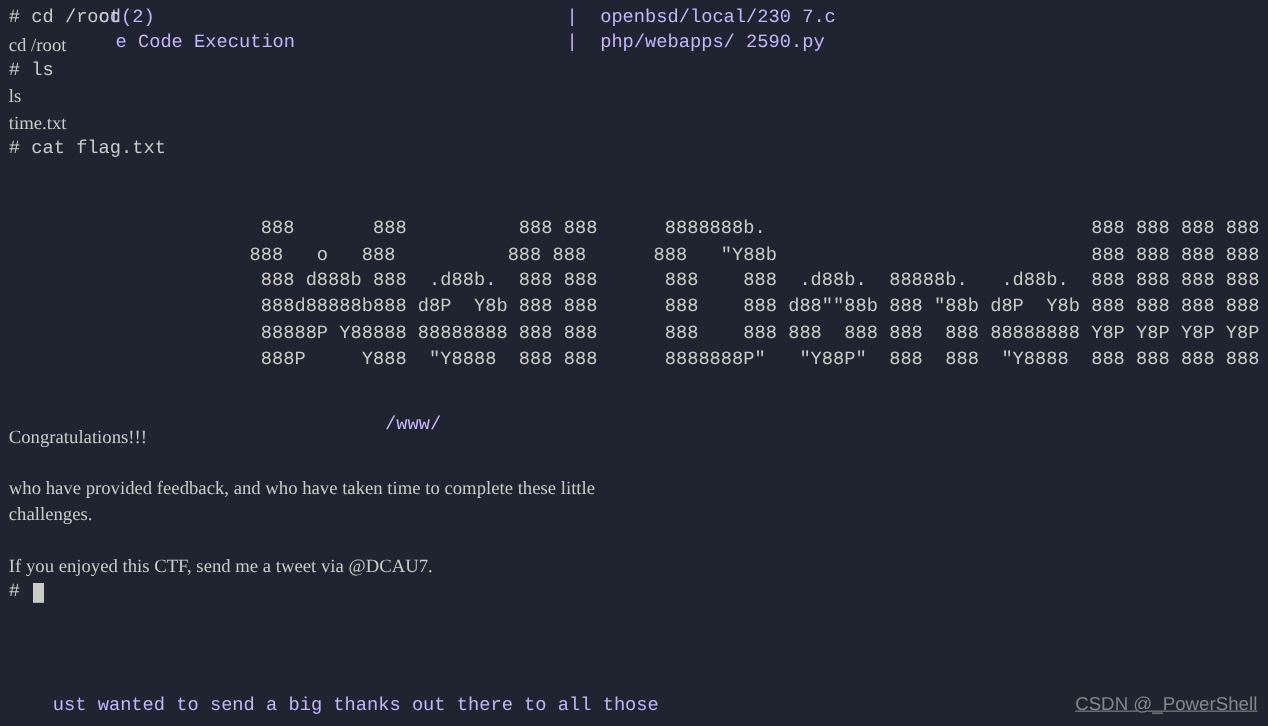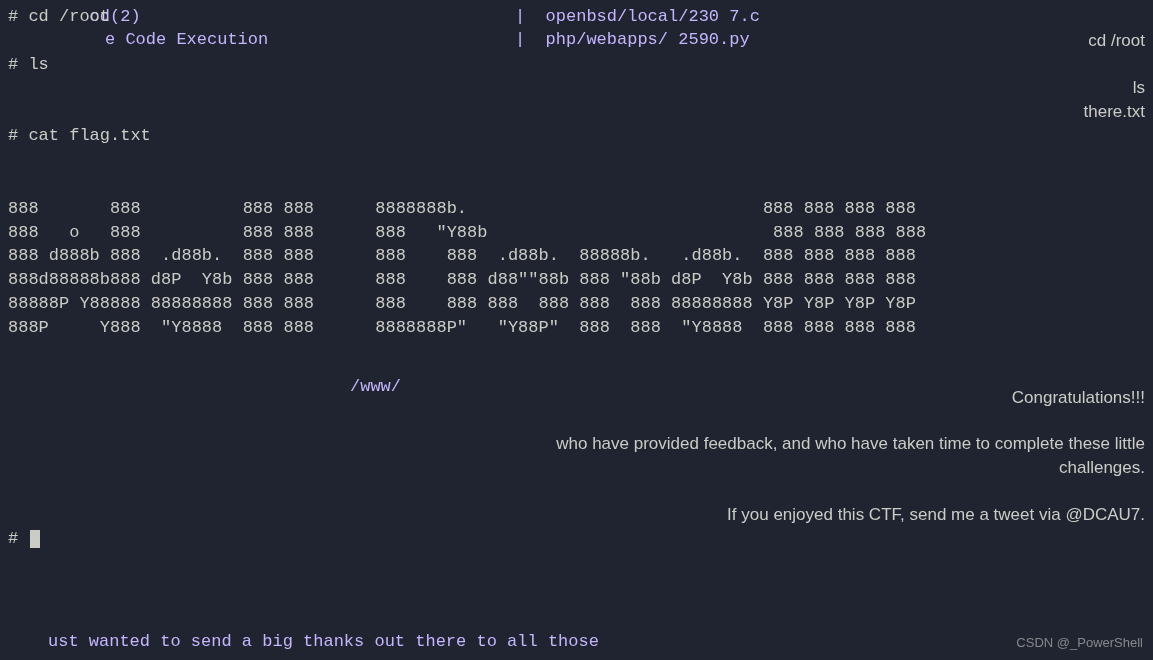--- a/index.html
+++ b/index.html
@@ -14,31 +14,31 @@
       font-size: 17px;
       line-height: 1.4;
       width: 1153px;
       height: 660px;
       overflow: hidden;
       position: relative;
       padding: 5px 8px;
     }
     .terminal-line {
       white-space: pre;
-      font-family: Liberation Sans, sans-serif;
-      text-align: right;
+      font-family: Liberation Serif, serif;
     }
     .prompt-line {
       white-space: pre;
       font-family: Liberation Mono, monospace;
     }
     .ascii-art {
       white-space: pre;
       font-family: inherit;
       letter-spacing: 0;
+      text-align: right;
     }
     .ghost-text {
       color: #c4b5fd;
       position: absolute;
       white-space: pre;
       z-index: -1;
     }
     .ghost1 {
       top: 5px;
       left: 8px;
@@ -70,22 +70,23 @@
       background-color: #cbccc6;
       vertical-align: text-bottom;
       margin-left: 2px;
     }
     .watermark {
       position: absolute;
       bottom: 8px;
       right: 10px;
       color: #a0a0a0;
       font-family: Arial, sans-serif;
-      font-size: 13px;
+      font-size: 17px;
       opacity: 0.8;
+      text-decoration: underline;
     }
     .spacer {
       height: 23px;
     }
     .spacer-small {
       height: 3px;
     }
   </style>
 </head>
 <body>
@@ -95,21 +96,21 @@
 <div class="ghost-text ghost3">e Code Execution</div>
 <div class="ghost-text ghost4">|  php/webapps/ 2590.py</div>
 <div class="ghost-text ghost5">/www/</div>
 <div class="ghost-text ghost6">ust wanted to send a big thanks out there to all those</div>
 
 <div>
   <div class="prompt-line"># cd /root</div>
   <div class="terminal-line">cd /root</div>
   <div class="prompt-line"># ls</div>
   <div class="terminal-line">ls</div>
-  <div class="terminal-line">there.txt</div>
+  <div class="terminal-line">time.txt</div>
   <div class="prompt-line"># cat flag.txt</div>
 
   <div class="spacer"></div>
   <div class="spacer"></div>
   <div class="spacer-small"></div>
 
   <div class="ascii-art">888       888          888 888      8888888b.                             888 888 888 888</div>
   <div class="ascii-art">888   o   888          888 888      888   "Y88b                            888 888 888 888</div>
   <div class="ascii-art">888 d888b 888  .d88b.  888 888      888    888  .d88b.  88888b.   .d88b.  888 888 888 888</div>
   <div class="ascii-art">888d88888b888 d8P  Y8b 888 888      888    888 d88""88b 888 "88b d8P  Y8b 888 888 888 888</div>

